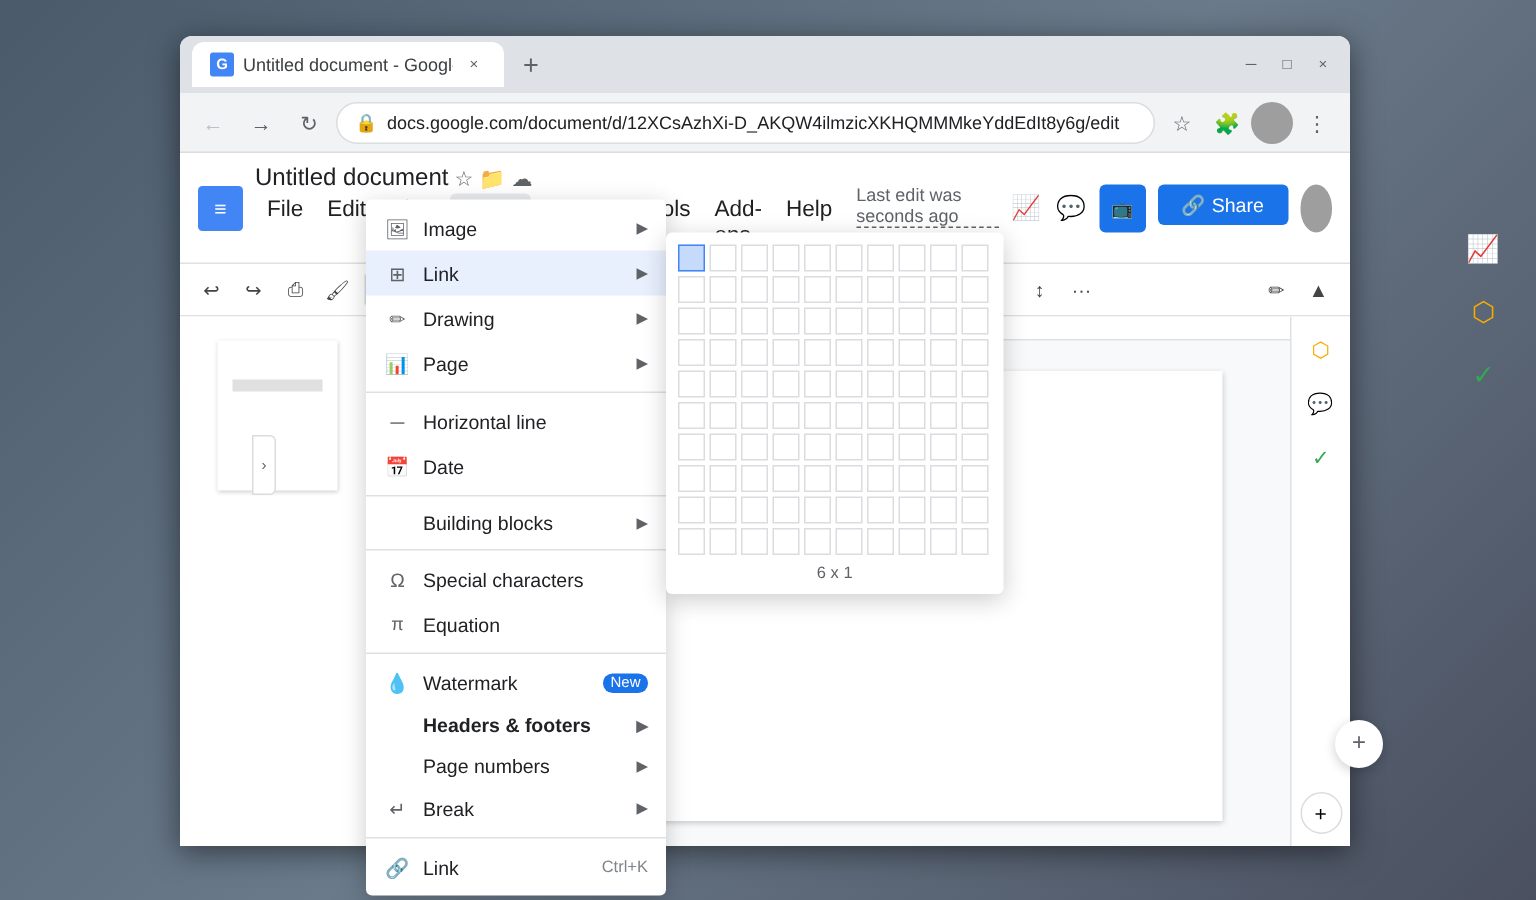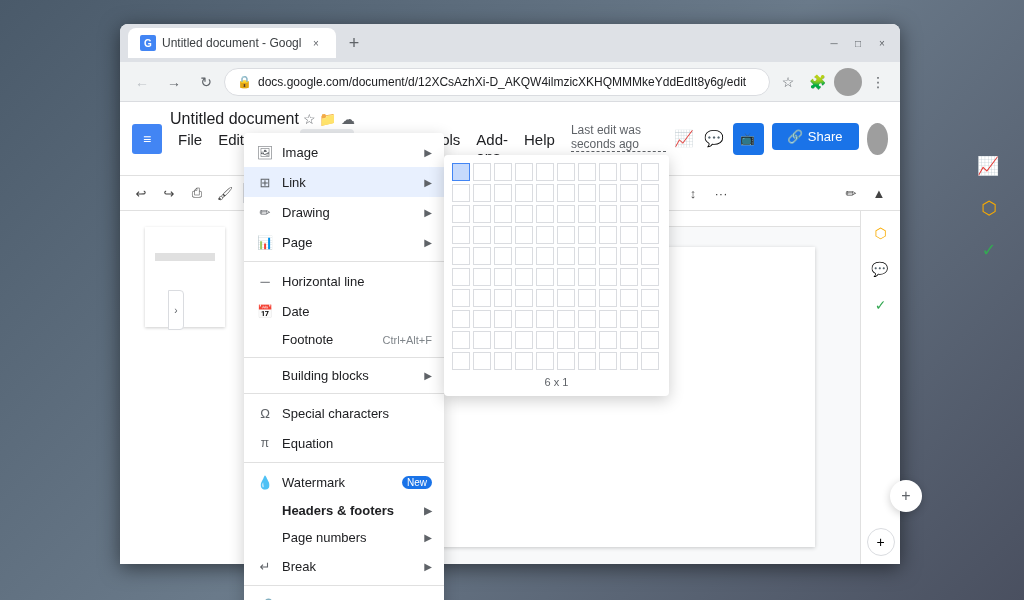--- a/index.html
+++ b/index.html
@@ -742,24 +742,20 @@
     <div class="menu-item">
       <div class="menu-item-icon">─</div>
       <span class="menu-item-label">Horizontal line</span>
     </div>
 
     <div class="menu-item">
       <div class="menu-item-icon">📅</div>
       <span class="menu-item-label">Date</span>
     </div>
 
-    <div class="menu-item" style="padding-left:38px;">
-      <span class="menu-item-label">Footnote</span>
-      <span class="menu-item-shortcut">Ctrl+Alt+F</span>
-    </div>
     <div class="menu-divider"></div>
 
     <div class="menu-item" style="padding-left:38px;">
       <span class="menu-item-label">Building blocks</span>
       <span class="menu-item-arrow">▶</span>
     </div>
     <div class="menu-divider"></div>
 
     <div class="menu-item">
       <div class="menu-item-icon">Ω</div>

